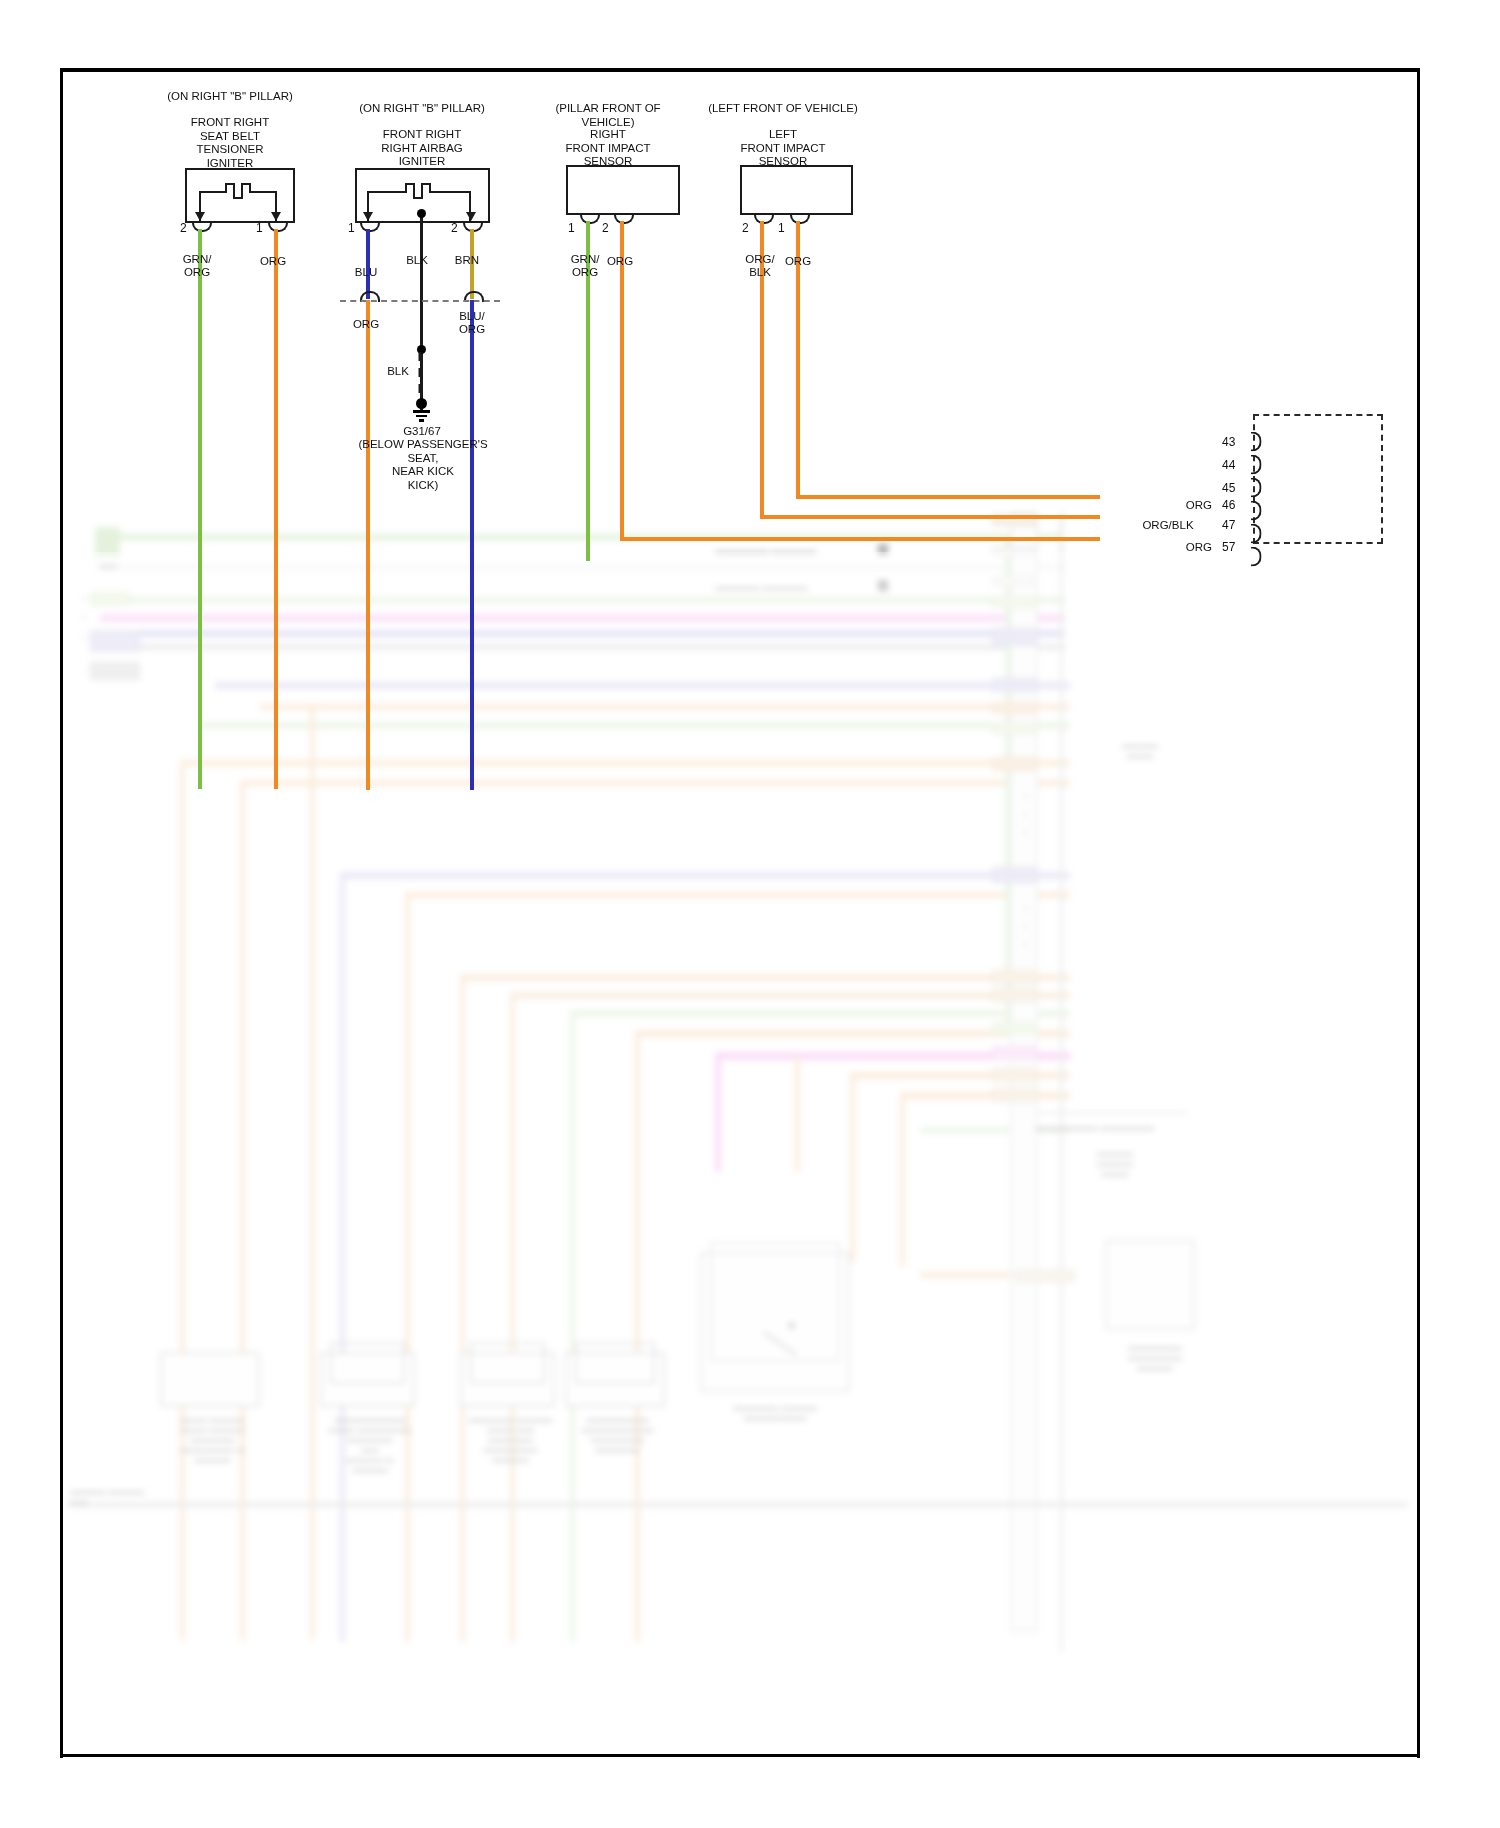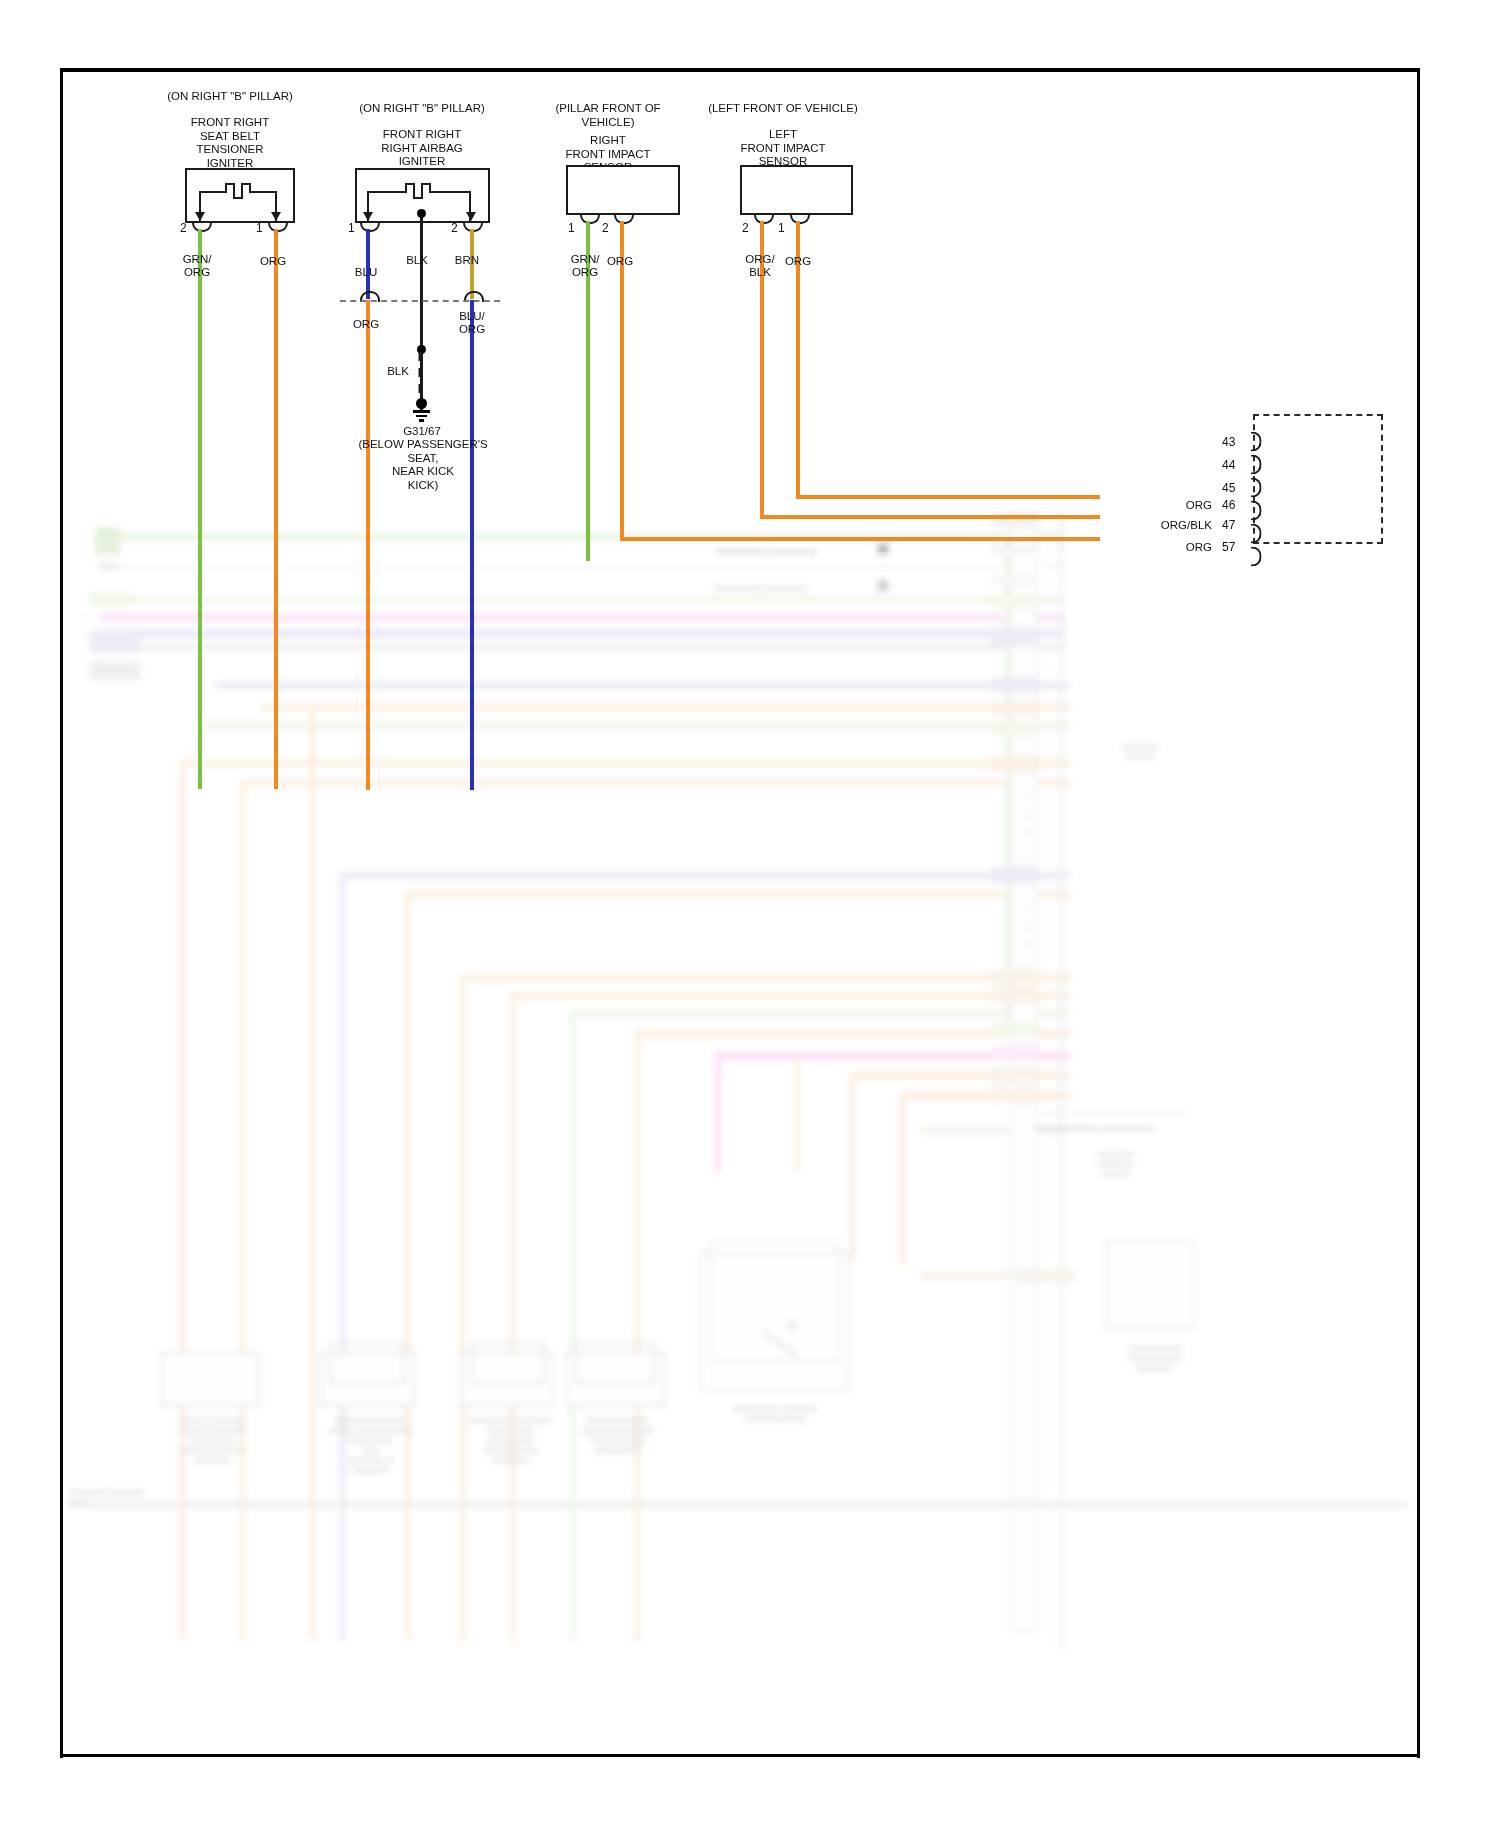--- a/index.html
+++ b/index.html
@@ -273,21 +273,21 @@
   <div class="lbl-t" style="left:342px;top:425px;width:160px;">G31/67</div>
   <div class="lbl-t" style="left:338px;top:438px;width:170px;line-height:13.5px;">
     <span>(BELOW PASSENGER'S</span><br>
     <span>SEAT,</span><br>
     <span>NEAR KICK</span><br>
     <span>KICK)</span>
   </div>
 
   <div class="lbl-t" style="left:528px;top:102px;width:160px;">(PILLAR FRONT
 OF VEHICLE)</div>
-  <div class="lbl-t" style="left:528px;top:134px;width:160px;">
+  <div class="lbl-t" style="left:528px;top:128px;width:160px;">
     <span>RIGHT</span><br>
     <span>FRONT IMPACT</span><br>
     <span>SENSOR</span>
   </div>
 
   <div class="box" style="left:566px;top:165px;width:114px;height:50px;"></div>
   <div class="sock" style="left:580px;top:213px;"></div>
   <div class="sock" style="left:614px;top:213px;"></div>
   <div class="pin" style="left:568px;top:222px;">1</div>
   <div class="pin" style="left:602px;top:222px;">2</div>
@@ -333,19 +333,19 @@
 
   <div class="sock-up" style="left:1246px;top:482px;transform:rotate(90deg);"></div>
   <div class="pin" style="left:1222px;top:482px;">45</div>
 
   <div class="sock-up" style="left:1246px;top:505px;transform:rotate(90deg);"></div>
   <div class="pin" style="left:1222px;top:499px;">46</div>
   <div class="lbl" style="left:1140px;top:499px;width:72px;text-align:right;">ORG</div>
 
   <div class="sock-up" style="left:1246px;top:528px;transform:rotate(90deg);"></div>
   <div class="pin" style="left:1222px;top:519px;">47</div>
-  <div class="lbl" style="left:1124px;top:519px;width:88px;text-align:right;">ORG/BLK</div>
+  <div class="lbl" style="left:1124px;top:519px;width:88px;">ORG/BLK</div>
 
   <div class="sock-up" style="left:1246px;top:551px;transform:rotate(90deg);"></div>
   <div class="pin" style="left:1222px;top:541px;">57</div>
   <div class="lbl" style="left:1140px;top:541px;width:72px;text-align:right;">ORG</div>
 
 </div>
 
 </body></html>

